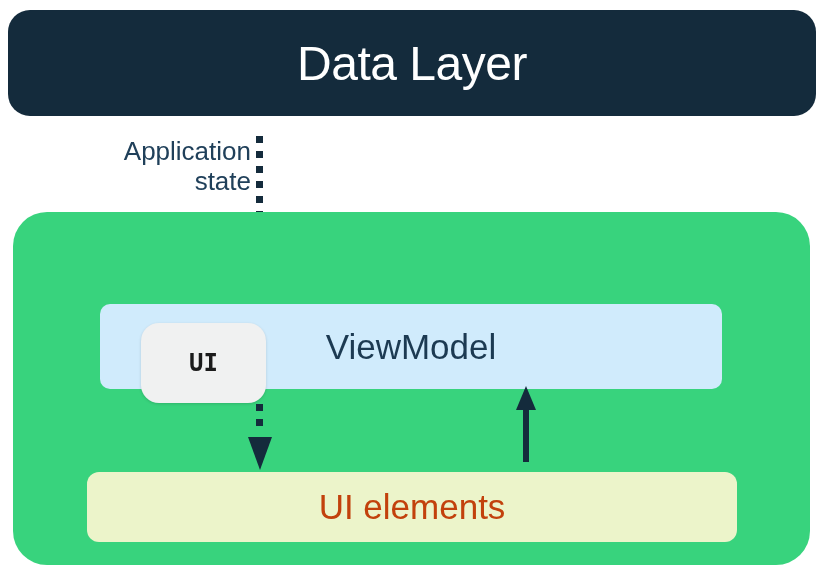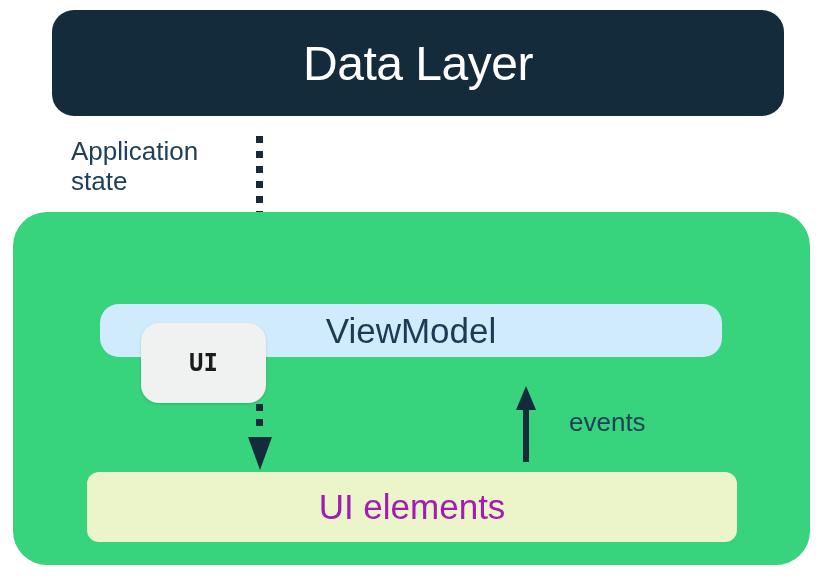--- a/index.html
+++ b/index.html
@@ -12,36 +12,36 @@
     position: relative;
     width: 824px;
     height: 579px;
     background: #ffffff;
     overflow: hidden;
   }
   
   .data-layer {
     position: absolute;
     left: 8px; top: 10px;
-    width: 732px; height: 106px;
+    width: 808px; height: 106px;
     background: #142b3c;
     border-radius: 22px;
-    display: flex; align-items: center; justify-content: center; margin-left: 44px;
+    display: flex; align-items: center; justify-content: center;
   }
   .data-layer .title {
     color: #ffffff;
     font-size: 48px;
     letter-spacing: -0.5px;
   }
   
   .app-data-label {
     position: absolute;
     left: 71px; top: 136px;
     width: 180px;
-    text-align: left;
+    text-align: right;
     font-size: 26px;
     line-height: 30px;
     color: #20405a;
   }
   
   .dotted-line {
     position: absolute;
     width: 7px;
     background-image: repeating-linear-gradient(
       to bottom,
@@ -71,23 +71,23 @@
     position: absolute;
     right: 77px; top: 224px;
     color: #ffffff;
     font-size: 44px;
     letter-spacing: -0.5px;
   }
   
   .viewmodel {
     position: absolute;
     left: 100px; top: 304px;
-    width: 622px; height: 53px;
+    width: 622px; height: 85px;
     background: #d0ebfc;
-    border-radius: 19px;
+    border-radius: 10px;
     display: flex; align-items: center; justify-content: center;
     font-size: 35px;
     color: #1c3a52;
   }
   
   .ui-state {
     position: absolute;
     left: 141px; top: 323px;
     width: 125px; height: 80px;
     background: #f0f1f1;
@@ -125,21 +125,21 @@
   }
   
   .ui-elements {
     position: absolute;
     left: 87px; top: 472px;
     width: 650px; height: 70px;
     background: #ecf4ca;
     border-radius: 12px;
     display: flex; align-items: center; justify-content: center;
     font-size: 35px;
-    color: #a21caf;
+    color: #c2410c;
   }
 </style>
 </head>
 <body>
 
 <div class="canvas">
 
   <div class="data-layer">
     <span class="title">Data Layer</span>
   </div>
@@ -160,19 +160,18 @@
 
   <div class="ui-state">
     <div>UI</div>
   </div>
 
   <div class="dotted-line seg2"></div>
   <div class="arrowhead-down head2"></div>
 
   <div class="arrowhead-up"></div>
   <div class="events-line"></div>
-  <span class="events-label">events</span>
 
   <div class="ui-elements">
     <span>UI elements</span>
   </div>
 
 </div>
 
 </body></html>

